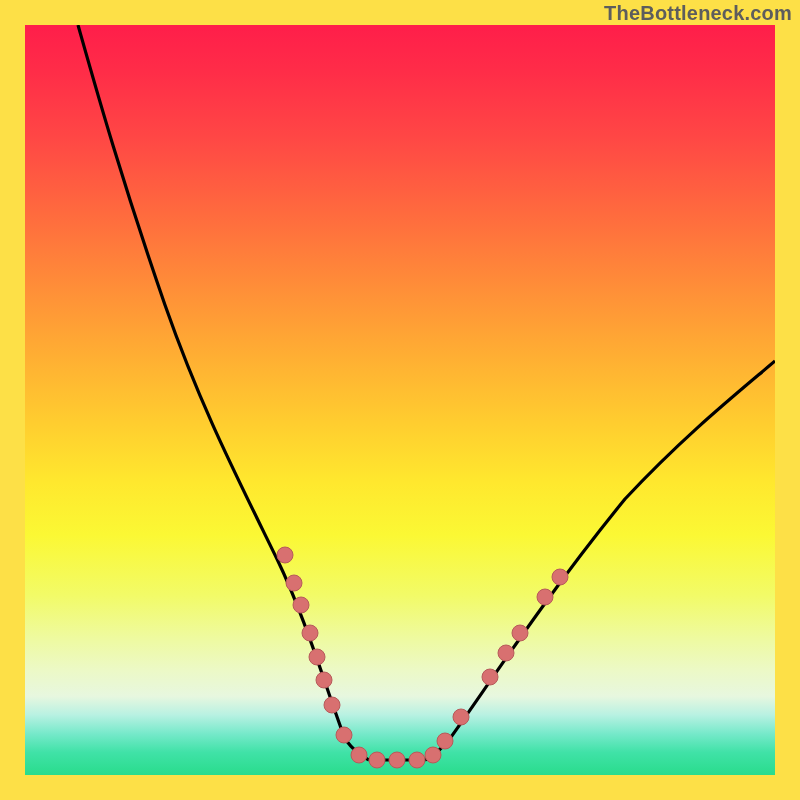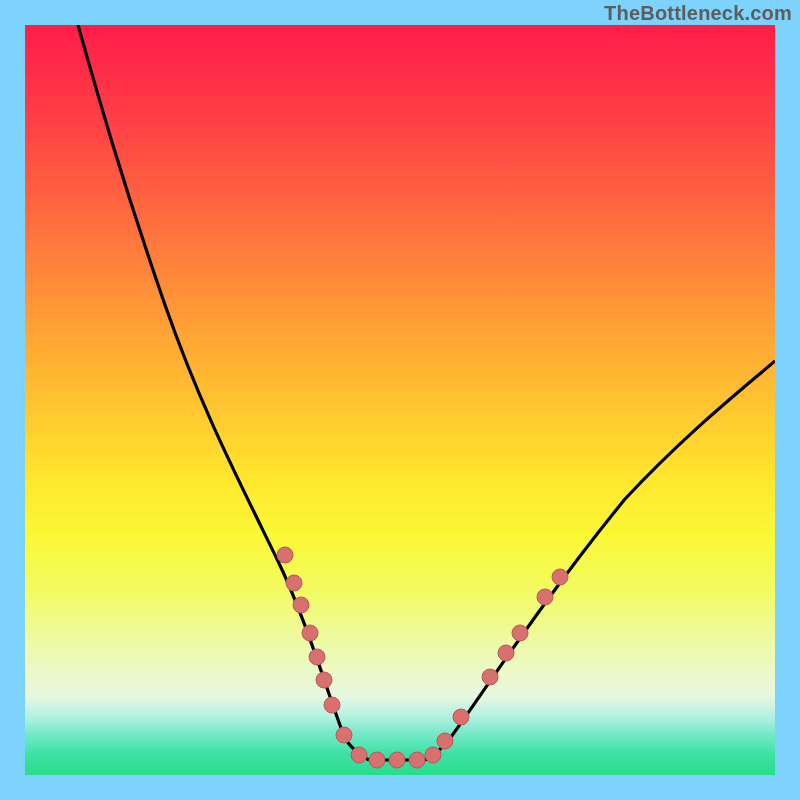--- a/index.html
+++ b/index.html
@@ -10,21 +10,21 @@
     overflow: hidden;
     background: #000;
     font-family: Arial, Helvetica, sans-serif;
   }
   .frame {
     position: absolute;
     top: 0;
     left: 0;
     width: 800px;
     height: 800px;
-    background: #7dd3fc;
+    background: #fde047;
   }
   .plot-area {
     position: absolute;
     top: 25px;
     left: 25px;
     width: 750px;
     height: 750px;
     overflow: hidden;
   }
   .gradient {

